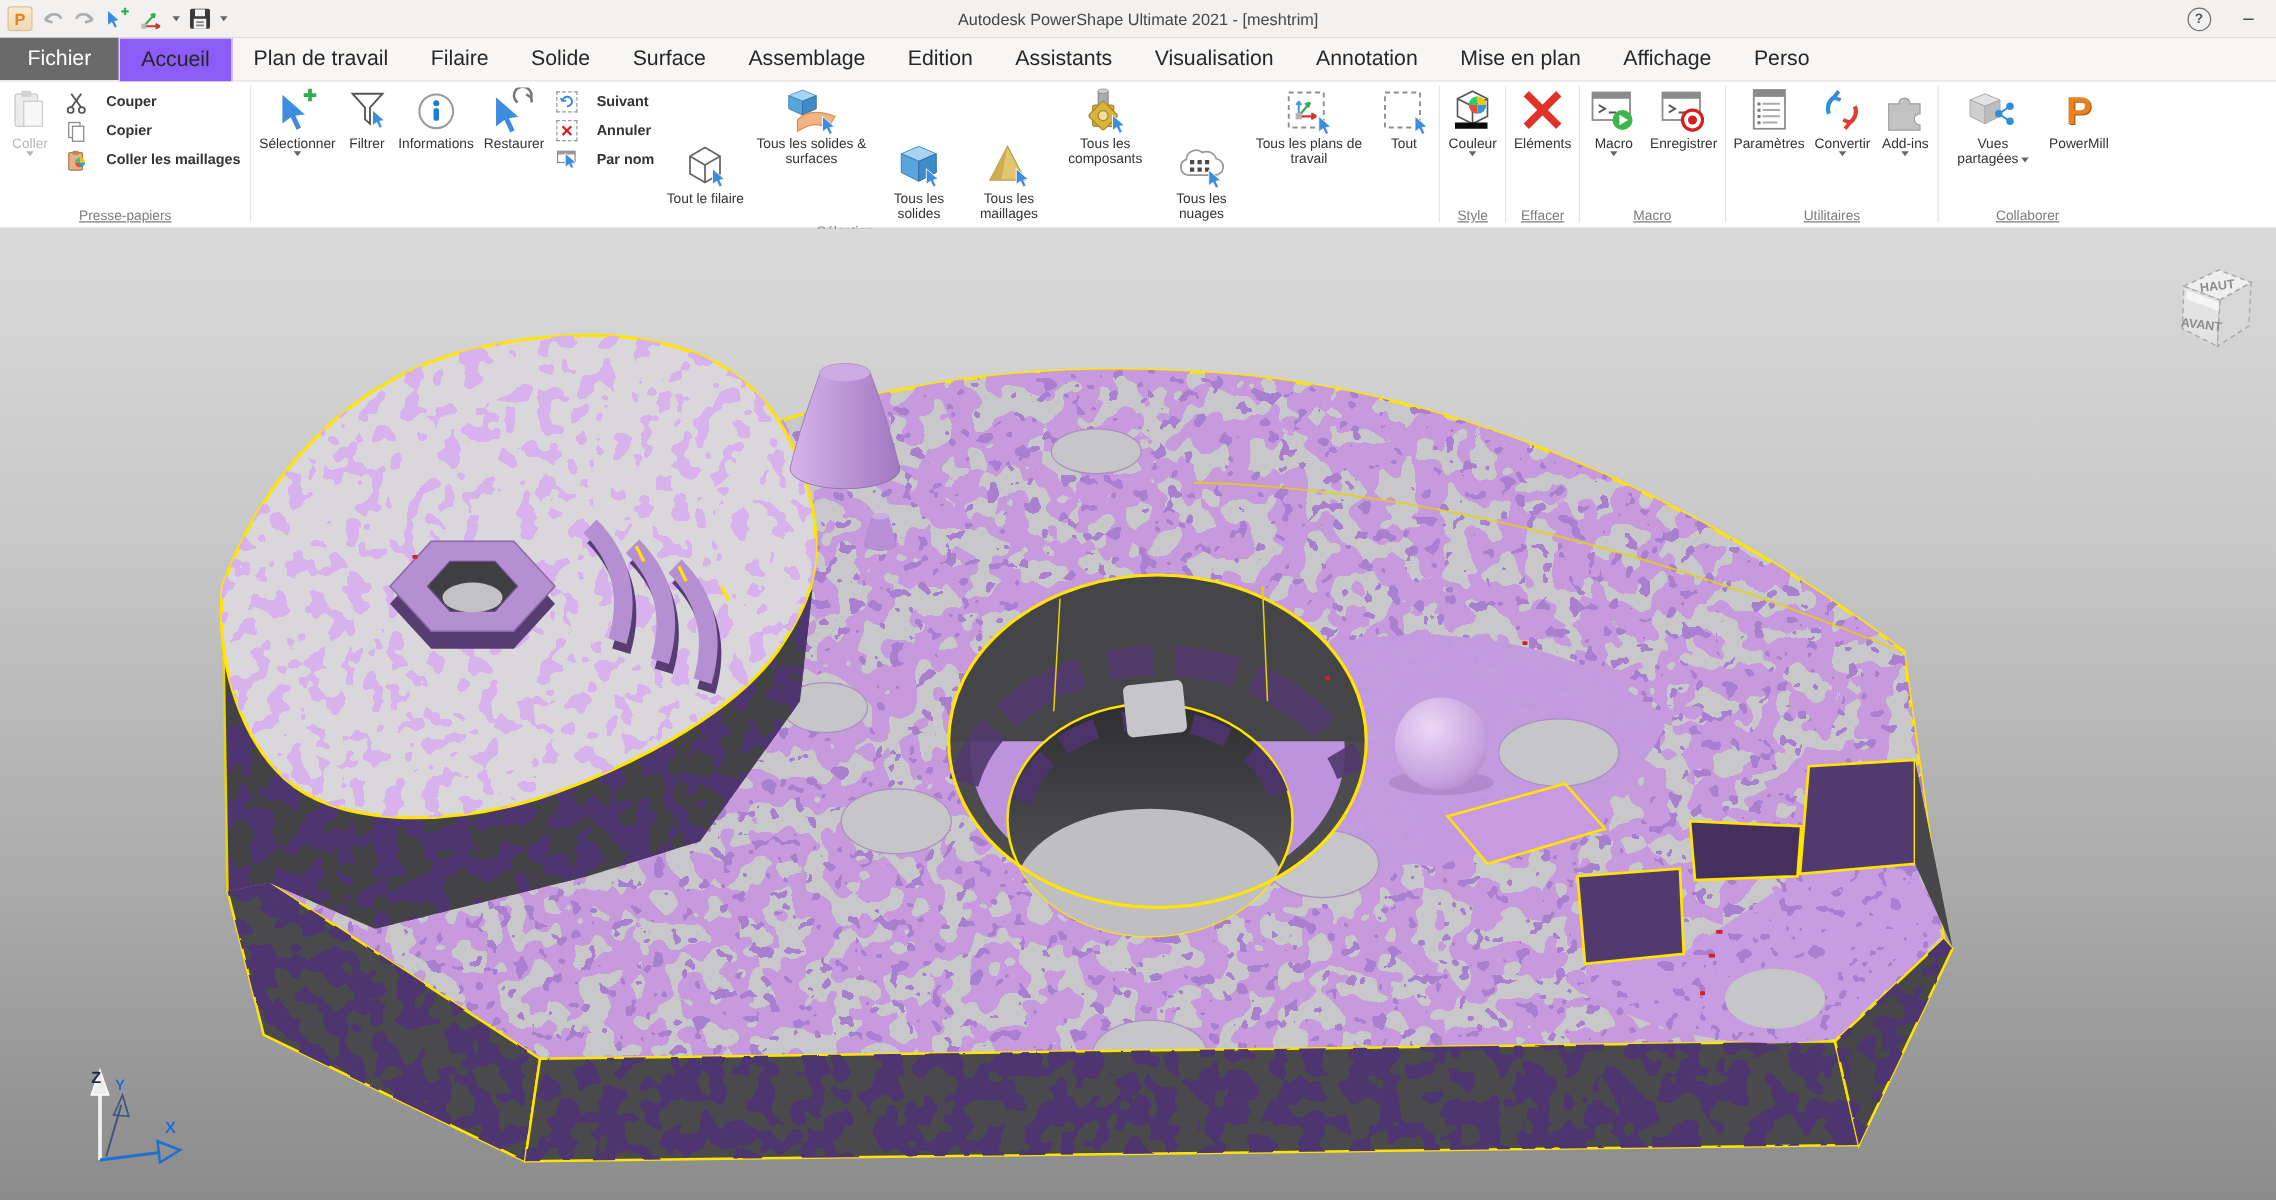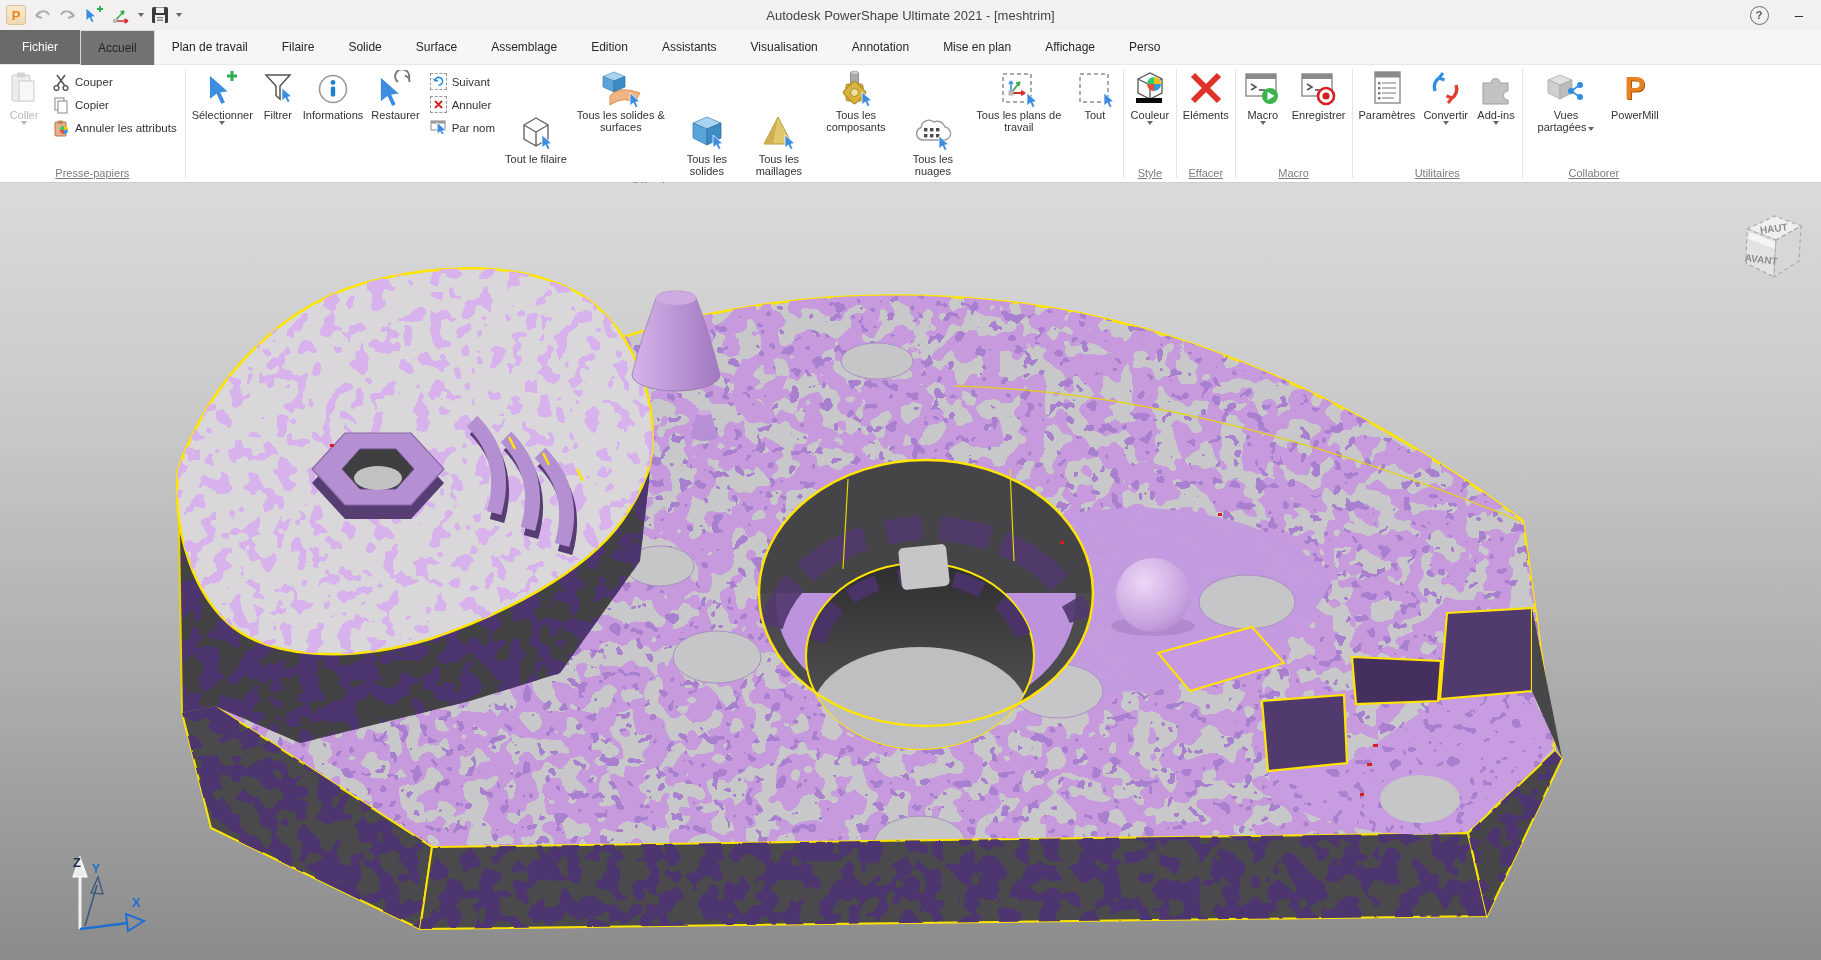--- a/index.html
+++ b/index.html
@@ -11,36 +11,36 @@
     border-radius:3px;color:#e8821e;font-weight:bold;font-size:13px;display:flex;align-items:center;justify-content:center;}
   .qicon{display:flex;align-items:center;}
   .caret{width:0;height:0;border-left:3.5px solid transparent;border-right:3.5px solid transparent;border-top:4px solid #666;}
   .caret.dis{border-top-color:#b5b5b5;}
   .wtitle{position:absolute;left:0;right:0;text-align:center;font-size:13px;color:#444;pointer-events:none;}
   .winbtns{margin-left:auto;display:flex;align-items:center;gap:26px;padding-right:18px;z-index:2;}
   .helpbtn{width:17px;height:17px;border:1.6px solid #6f6f6f;border-radius:50%;color:#555;font-size:11px;
     display:flex;align-items:center;justify-content:center;font-weight:bold;}
   .minbtn{color:#333;font-size:15px;line-height:10px;}
   
-  .tabs{height:34px;background:#f7f6f5;display:flex;align-items:stretch;font-size:12px;color:#262626;border-bottom:1px solid #e8e8e8;}
+  .tabs{height:34px;background:#f7f6f5;display:flex;align-items:stretch;font-size:17px;color:#262626;border-bottom:1px solid #e8e8e8;}
   .tab{display:flex;align-items:center;padding:0 17px;cursor:default;}
   .tab.file{background:#6a6a6a;color:#fff;padding:0 22px;}
-  .tab.active{background:#737373;border:1px solid #d9d9d9;border-bottom:none;margin-bottom:-1px;}
+  .tab.active{background:#8b5cf6;border:1px solid #d9d9d9;border-bottom:none;margin-bottom:-1px;}
   
   .ribbon{height:117px;background:#fff;border-bottom:1px solid #cfcfcf;display:flex;align-items:stretch;}
   .group{display:flex;flex-direction:column;padding:1px 2px 0;}
   .gbody{flex:1;display:flex;align-items:stretch;}
   .glabel{font-size:11px;color:#7c7c7c;text-align:center;padding:1px 0 3px;white-space:nowrap;text-decoration:underline;}
   .vsep{width:1px;background:#e4e4e4;margin:4px 0;}
   .bigbtn{display:flex;flex-direction:column;align-items:center;padding:3px 4px 1px;}
   .bicon{height:40px;display:flex;align-items:center;justify-content:center;}
   .blbl{font-size:11px;line-height:1.12;text-align:center;color:#333;white-space:pre-line;}
   .bigbtn.dis .blbl{color:#b9b9b9;}
   .scol{display:flex;flex-direction:column;justify-content:flex-start;padding:4px 2px 0;}
-  .sbtn{display:flex;align-items:center;gap:5px;font-size:11.5px;color:#333;height:23px;padding:0 4px;white-space:nowrap;}
+  .sbtn{display:flex;align-items:center;gap:15px;font-size:11.5px;color:#333;height:23px;padding:0 4px;white-space:nowrap;font-weight:bold;}
   .dash{width:15px;height:15px;border:1.2px dashed #9a9a9a;position:relative;display:flex;align-items:center;justify-content:center;flex:none;}
   .pmP{font-size:31px;font-weight:800;color:#e8821e;text-shadow:1px 1px 0 #a85a10;line-height:30px;}
   .w64{max-width:64px;margin-top:44px;} .w88{max-width:92px;} .w70{max-width:74px;}
   
   .viewport{position:relative;height:778px;background:linear-gradient(180deg,#dadada 0%,#c9c9c9 30%,#a8a8a8 70%,#8b8b8b 100%);}
   .vcube{position:absolute;top:22px;right:6px;}
   .triad{position:absolute;left:28px;bottom:16px;}
   svg text{font-family:"Liberation Sans","DejaVu Sans",sans-serif;}
 </style>
 </head>
@@ -151,21 +151,21 @@
         </div>
         <div class="sbtn">
           <svg width="18" height="18">
               <rect x="3" y="3" width="11" height="14" rx="1" fill="#e8b08a" stroke="#b07848"></rect>
               <rect x="6" y="1.5" width="5" height="3.5" rx="1" fill="#c08858"></rect>
               <path d="M12,15 a4,4 0 0 1 -4,-4 l4,0 Z" fill="#e74c3c"></path>
               <path d="M12,15 a4,4 0 0 0 4,-4 l-4,0 Z" fill="#3498db"></path>
               <path d="M12,7 a4,4 0 0 1 4,4 l-4,0 Z" fill="#f1c40f"></path>
               <path d="M12,7 a4,4 0 0 0 -4,4 l4,0 Z" fill="#2ecc71"></path>
             </svg>
-          <span>Annuler les attributs</span>
+          <span>Coller les maillages</span>
         </div>
       </div>
     </div>
     <div class="glabel">Presse-papiers</div>
   </div>
   <div class="vsep"></div>
 
   <div class="group">
     <div class="gbody">
       <div class="bigbtn">

